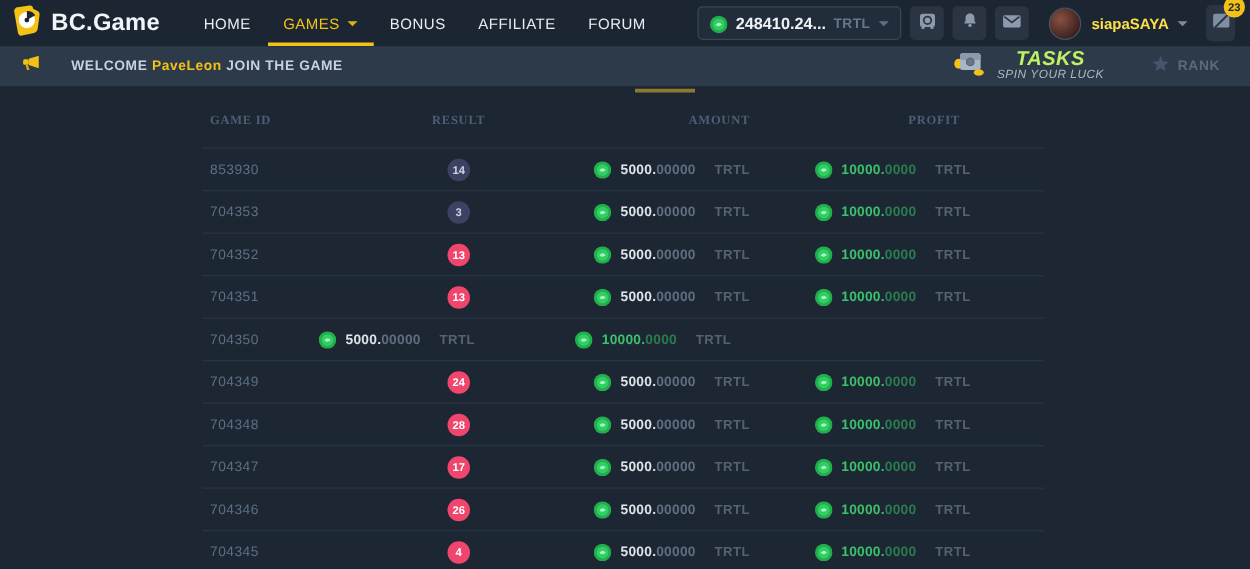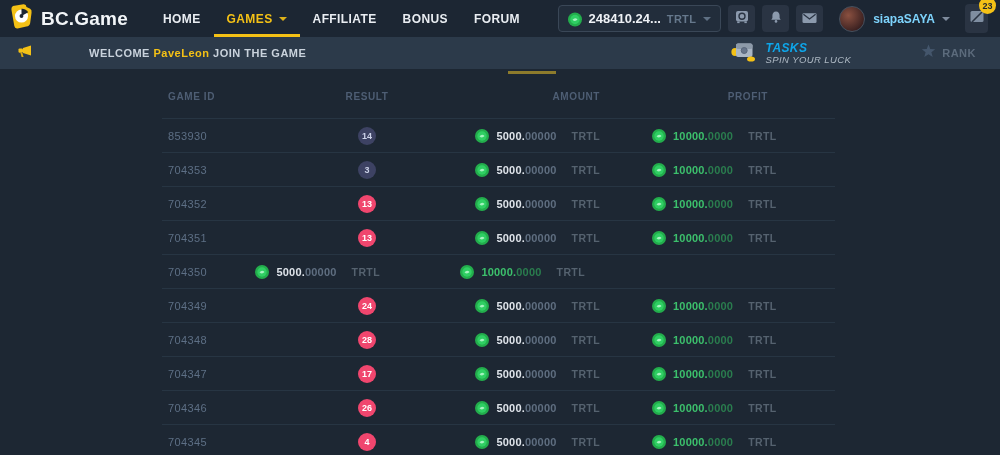--- a/index.html
+++ b/index.html
@@ -4,60 +4,60 @@
 <style>
   * { margin:0; padding:0; box-sizing:border-box; }
   html,body { width:1000px; height:455px; overflow:hidden; }
   body { background:#1d2733; font-family:"Liberation Sans", sans-serif; position:relative; }
 
   
   .topbar { height:37px; background:#1c2633; display:flex; align-items:center; padding:0 12px 0 10px; }
   .brand { display:flex; align-items:center; cursor:pointer; }
   .brand-text { color:#f2f5f8; font-size:19px; font-weight:700; margin-left:8px; letter-spacing:0.2px; }
   .nav { display:flex; align-self:stretch; margin-left:22px; }
-  .nav-item { display:flex; align-items:center; padding:0 13px; color:#e9edf2; font-size:12px; font-weight:700;
+  .nav-item { display:flex; align-items:center; padding:0 13px; color:#e9edf2; font-size:12px; font-weight:400;
               letter-spacing:0.4px; cursor:pointer; position:relative; }
   .nav-item.active { color:#f4c116; box-shadow: inset 0 -3px 0 #f4c116; }
   .caret { display:inline-block; width:0; height:0; border-left:4px solid transparent; border-right:4px solid transparent;
            border-top:4px solid currentColor; margin-left:6px; opacity:0.9; }
   .tb-right { margin-left:auto; display:flex; align-items:center; }
   .balance-pill { display:flex; align-items:center; height:27px; border:1px solid #3a4757; background:#222d3b;
                   border-radius:4px; padding:0 9px; cursor:pointer; }
   .balance-amount { color:#eef1f5; font-size:13px; font-weight:700; margin-left:7px; }
   .balance-cur { color:#66788c; font-size:11px; font-weight:700; margin-left:6px; letter-spacing:0.3px; }
   .pill-caret { border-top-color:#66788c; margin-left:7px; }
   .icon-btn { width:27px; height:27px; background:#2a3443; border-radius:4px; display:flex; align-items:center;
               justify-content:center; margin-left:7px; cursor:pointer; }
   .user-group { display:flex; align-items:center; margin-left:16px; cursor:pointer; }
   .avatar { width:26px; height:26px; border-radius:50%; background:radial-gradient(circle at 35% 35%, #8a5040, #3a2020 75%);
             border:1px solid #46505e; }
-  .username { color:#7dd3fc; font-size:12px; font-weight:700; margin-left:8px; }
+  .username { color:#fde047; font-size:12px; font-weight:700; margin-left:8px; }
   .user-caret { border-top-color:#8a97a8; margin-left:7px; }
   .chat-btn { position:relative; width:23px; height:29px; background:#2a3443; border-radius:4px; display:flex;
               align-items:center; justify-content:center; margin-left:15px; cursor:pointer; }
   .chat-badge { position:absolute; top:-7px; right:-8px; min-width:17px; height:17px; border-radius:50%;
                 background:#f4c116; color:#22292f; font-size:9px; font-weight:700; display:flex;
                 align-items:center; justify-content:center; }
 
   
-  .banner { height:31px; background:#2c3a4a; display:flex; align-items:center; padding:16px 16px;gap:32px; }
+  .banner { height:31px; background:#2c3a4a; display:flex; align-items:center; padding:16px 16px; }
   .welcome { margin-left:24px; font-size:11px; font-weight:700; color:#c9d2dc; letter-spacing:0.5px; }
   .welcome .uname { color:#f4c116; }
   .tasks { margin-left:auto; display:flex; align-items:center; cursor:pointer; }
   .tasks-text { margin-left:8px; font-style:italic; }
-  .tasks-title { color:#0ea5e9; font-size:12px; font-weight:700; letter-spacing:0.4px; line-height:12px; }
+  .tasks-title { color:#bef264; font-size:16px; font-weight:700; letter-spacing:0.4px; line-height:12px;text-align:center; }
   .tasks-sub { color:#aeb9c4; font-size:9.5px; letter-spacing:0.4px; line-height:11px; }
   .rank { display:flex; align-items:center; margin-left:38px; margin-right:8px; cursor:pointer; }
   .rank-label { color:#5c6b7c; font-size:11px; font-weight:700; margin-left:6px; letter-spacing:0.5px; }
 
   
   .tab-indicator { position:absolute; left:508px; top:71px; width:48px; height:3px; background:#8d7b2c; cursor:pointer; }
   .table { margin-left:162px; width:673px; margin-top:6px; }
   .thead, .trow { display:grid; grid-template-columns:140px 130px 220px 1fr; align-items:center; }
-  .thead { height:44px; border-bottom:1px solid #273543; }
+  .thead { height:44px; border-bottom:1px solid #273543;font-family:Liberation Serif, serif; }
   .hcell { font-size:10px; font-weight:700; color:#4e5e74; letter-spacing:0.6px; }
   .trow { height:34px; border-bottom:1px solid #273543; cursor:pointer; }
   .c-id { padding-left:6px; }
   .cell.c-id { color:#5d6f85; font-size:11px; letter-spacing:0.4px; }
   .c-result { display:flex; justify-content:center; }
   .c-amount { display:flex; align-items:center; justify-content:flex-end; padding-right:52px; }
   .c-profit { display:flex; align-items:center; justify-content:flex-end; padding-right:67px; }
   .hc-amount { text-align:right; padding-right:52px; }
   .hc-profit { text-align:right; padding-right:67px; }
   .badge { width:18px; height:18px; border-radius:50%; display:flex; align-items:center; justify-content:center;
@@ -90,24 +90,24 @@
 
   <div class="nav">
     <div class="nav-item">
         <span>HOME</span>
       </div>
     <div class="nav-item active">
         <span>GAMES</span>
         <span class="caret"></span>
       </div>
     <div class="nav-item">
-        <span>AFFILIATE</span>
+        <span>BONUS</span>
       </div>
     <div class="nav-item">
-        <span>BONUS</span>
+        <span>AFFILIATE</span>
       </div>
     <div class="nav-item">
         <span>FORUM</span>
       </div>
   </div>
 
   <div class="tb-right">
     <div class="balance-pill">
       <span class="coin" style="margin:0">
         <svg width="15" height="15" viewBox="0 0 14 14">

